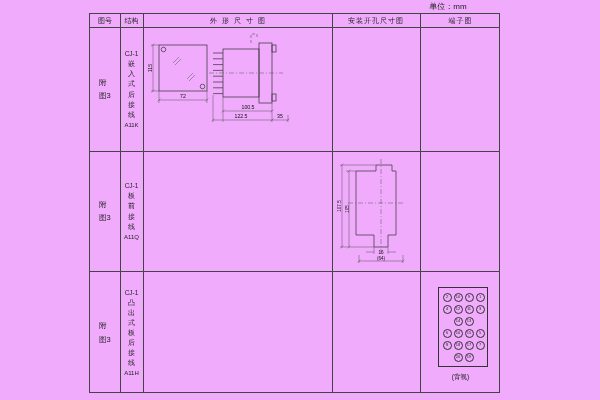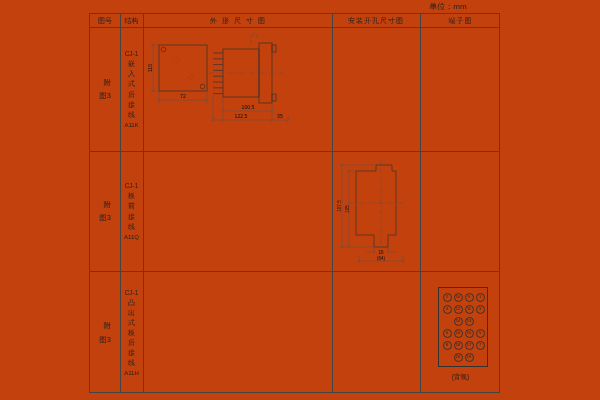--- a/index.html
+++ b/index.html
@@ -1,26 +1,26 @@
 <!DOCTYPE html>
 <html><head>
 <meta charset="utf-8">
 <style>
   html,body{margin:0;padding:0;background:#fff;}
-  .page{position:relative;width:600px;height:400px;background:#c2410c;overflow:hidden;
+  .page{position:relative;width:600px;height:400px;background:#f0abfc;overflow:hidden;
         font-family:"Liberation Sans","DejaVu Sans",sans-serif;color:#222;}
   .unit{position:absolute;left:392px;top:1px;width:112px;text-align:center;font-size:8px;color:#222;}
   .table{position:absolute;left:89px;top:13px;width:411px;height:380px;border:1px solid #444;box-sizing:border-box;}
   .vl{position:absolute;top:0;width:1px;height:378px;background:#444;}
   .hl{position:absolute;left:0;height:1px;width:409px;background:#444;}
   .cell{position:absolute;box-sizing:border-box;display:flex;align-items:center;justify-content:center;overflow:hidden;}
   .hcell{font-size:7px;color:#222;}
   .wide{letter-spacing:5px;padding-left:5px;}
   .mid{letter-spacing:1px;}
-  .figtxt{width:12px;word-break:break-all;line-height:1.8;text-align:right;font-size:7.5px;}
+  .figtxt{width:12px;word-break:break-all;line-height:1.8;text-align:left;font-size:7.5px;}
   .scol{display:flex;flex-direction:column;align-items:center;justify-content:center;gap:2px;}
   .smodel{font-size:6.5px;}
   .sname{width:9px;word-break:break-all;line-height:1.45;font-size:7px;text-align:center;}
   .scode{font-size:6px;}
   .drawcell{display:block;position:relative;}
   .drawcell svg{position:absolute;left:0;top:0;}
   .ln{stroke:#333;stroke-width:0.7;fill:none;}
   .thin{stroke:#555;stroke-width:0.5;fill:none;}
   .cl{stroke:#555;stroke-width:0.5;fill:none;stroke-dasharray:5 2 1 2;}
   .dsh{stroke:#555;stroke-width:0.6;fill:none;stroke-dasharray:3 2;}

